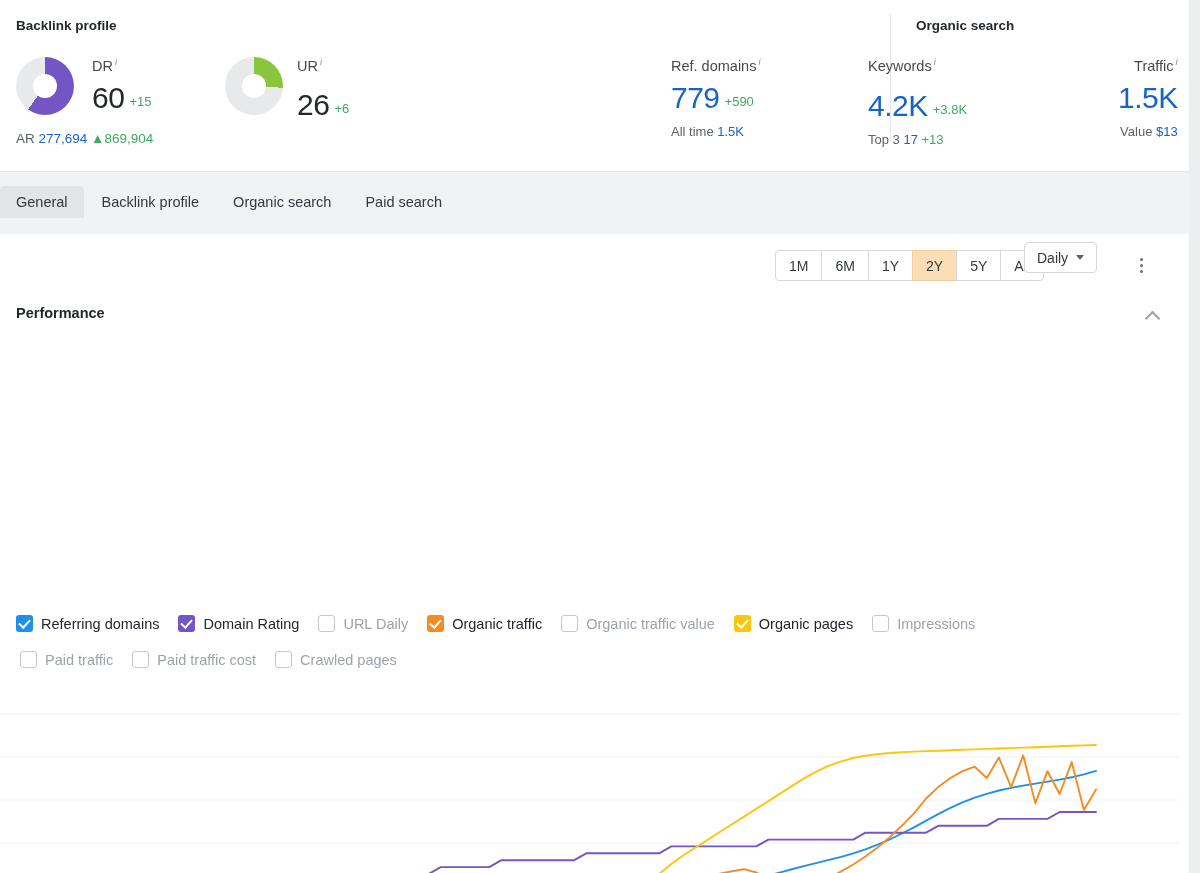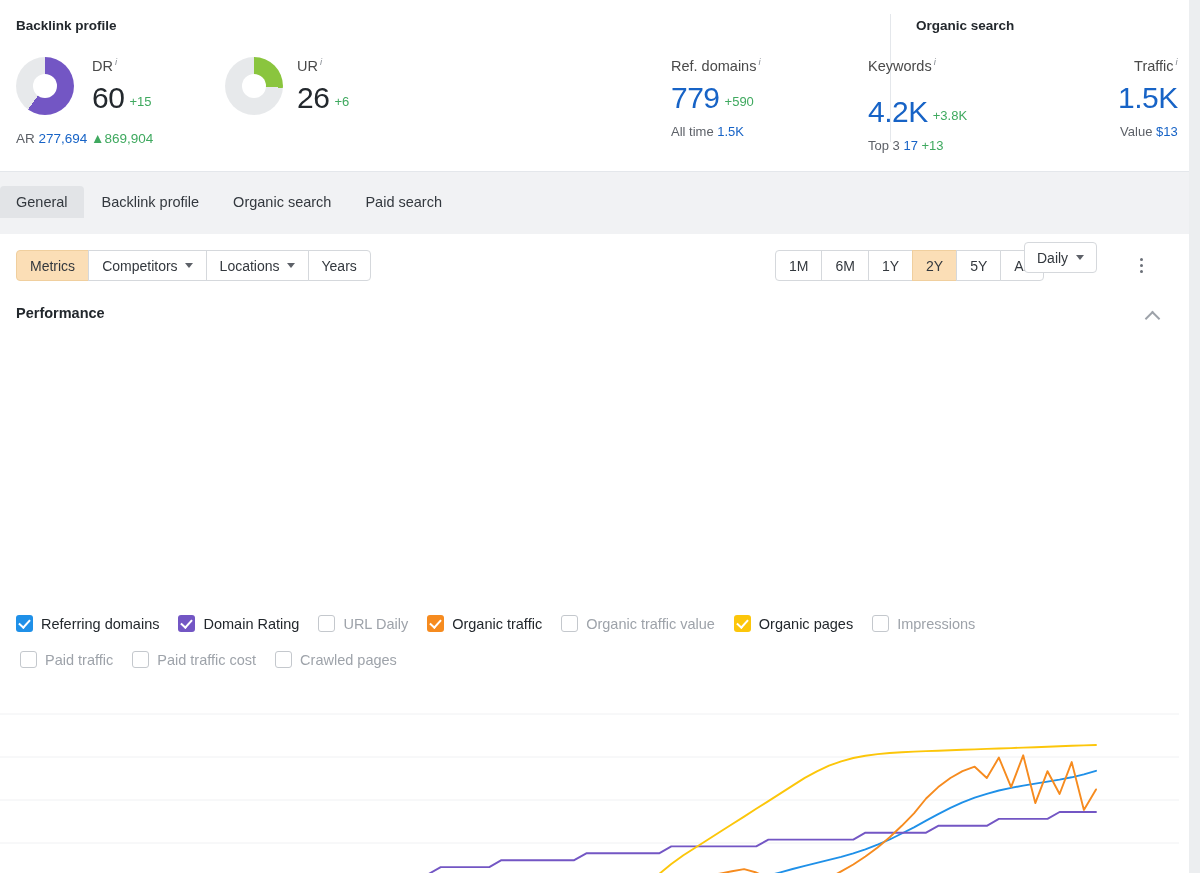--- a/index.html
+++ b/index.html
@@ -92,21 +92,21 @@
 
   <div class="donut" id="dr-donut" style="left: 16px; top: 57px; background: conic-gradient(rgb(115, 86, 196) 0deg, rgb(115, 86, 196) 216deg, rgb(231, 233, 235) 216deg, rgb(231, 233, 235) 360deg);"></div>
   <div style="position:absolute;left:92px;top:56px;">
     <div class="metric-lbl"><span>DR</span><span class="info">i</span></div>
     <div style="margin-top:9px;"><span class="metric-big dark">60</span><span class="delta">+15</span></div>
   </div>
 
   <div class="donut" id="ur-donut" style="left: 225px; top: 57px; background: conic-gradient(rgb(138, 197, 62) 0deg, rgb(138, 197, 62) 93.6deg, rgb(231, 233, 235) 93.6deg, rgb(231, 233, 235) 360deg);"></div>
   <div style="position:absolute;left:297px;top:56px;">
     <div class="metric-lbl"><span>UR</span><span class="info">i</span></div>
-    <div style="margin-top:9px;"><span class="metric-big dark">26</span><span class="delta">+6</span></div>
+    <div style="margin-top:16px;"><span class="metric-big dark">26</span><span class="delta">+6</span></div>
   </div>
 
   <div class="ar-line" style="left:16px;top:131px;">
     <span>AR</span>
     <span class="num">277,694</span>
     <span class="up"><span>▲</span><span>869,904</span></span>
   </div>
 
 
   <div style="position:absolute;left:671px;top:56px;">
@@ -116,21 +116,21 @@
   </div>
 
   <div class="divider-v" style="left:890px;"></div>
 
   <div class="sum-group" style="left:916px;top:18px;">
     <div class="sum-title">Organic search</div>
   </div>
 
   <div style="position:absolute;left:868px;top:56px;">
     <div class="metric-lbl"><span>Keywords</span><span class="info">i</span></div>
-    <div style="margin-top:23px;"><span class="metric-big">4.2K</span><span class="delta">+3.8K</span></div>
+    <div style="margin-top:17px;"><span class="metric-big">4.2K</span><span class="delta">+3.8K</span></div>
     <div class="metric-sub" style="margin-top:11px;"><span>Top 3</span> <span class="v">17</span> <span class="g">+13</span></div>
   </div>
 
   <div style="position:absolute;left:1118px;top:56px;text-align:right;">
     <div class="metric-lbl"><span>Traffic</span><span class="info">i</span></div>
     <div style="margin-top:9px;"><span class="metric-big">1.5K</span></div>
     <div class="metric-sub" style="margin-top:11px;"><span>Value</span> <span class="v">$13</span></div>
   </div>
 </div>
 
@@ -139,36 +139,20 @@
       <div class="tab active"><span>General</span></div>
       <div class="tab"><span>Backlink profile</span></div>
       <div class="tab"><span>Organic search</span></div>
       <div class="tab"><span>Paid search</span></div>
     </div>
 </div>
 
 <div class="panel">
 
   <div class="toolbar">
-    <div class="btngroup" id="left-btns" style="left:16px;top:16px;">
-        <div class="bg-btn sel">
-          <span>Metrics</span>
-        </div>
-        <div class="bg-btn">
-          <span>Competitors</span>
-          <span class="caret"></span>
-        </div>
-        <div class="bg-btn">
-          <span>Locations</span>
-          <span class="caret"></span>
-        </div>
-        <div class="bg-btn">
-          <span>Years</span>
-        </div>
-      </div>
     <div class="btngroup" id="range-btns" style="left:736px;top:16px;padding-left:39px;">
         <div class="bg-btn">
           <span>1M</span>
         </div>
         <div class="bg-btn">
           <span>6M</span>
         </div>
         <div class="bg-btn">
           <span>1Y</span>
         </div>

